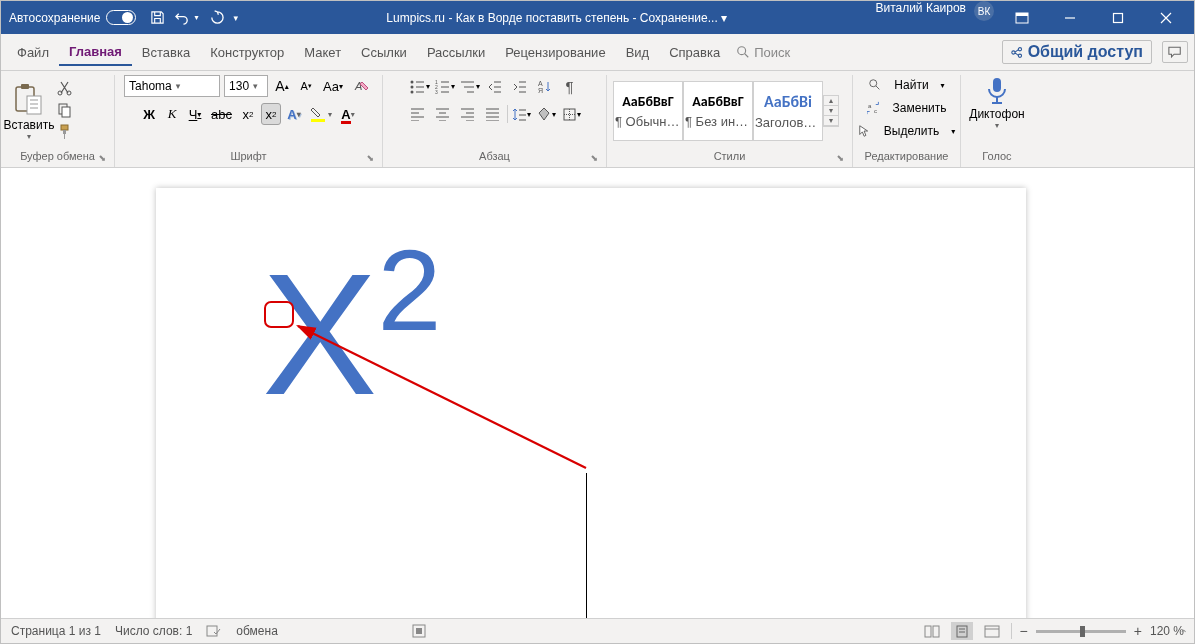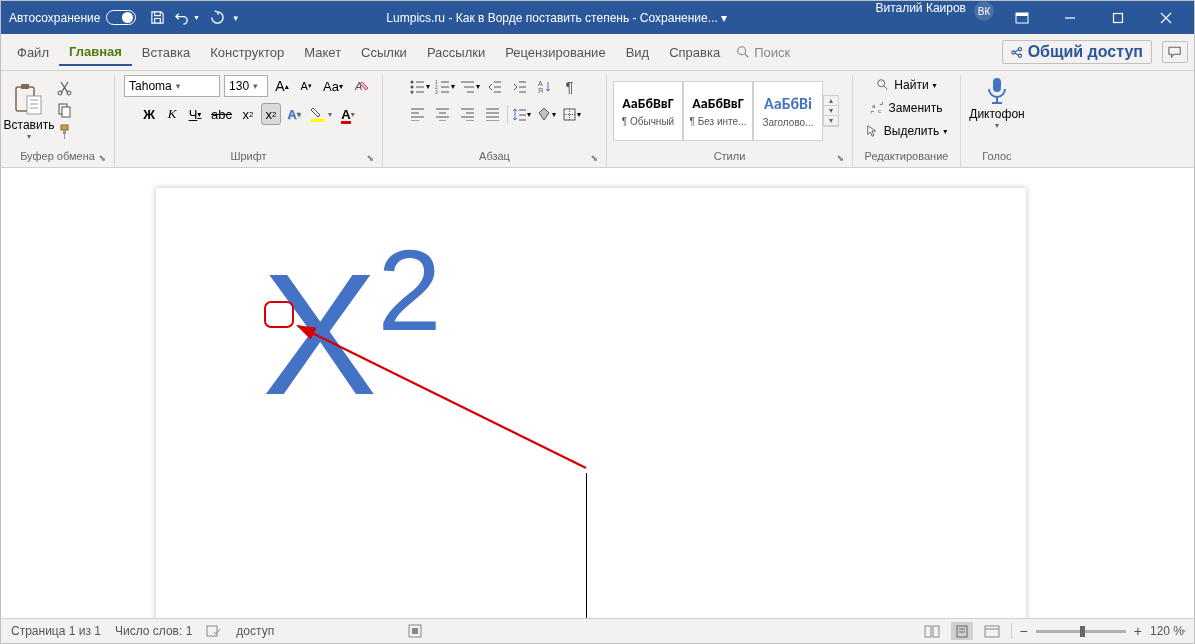--- a/index.html
+++ b/index.html
@@ -14,21 +14,21 @@
   .qat { display: flex; align-items: center; gap: 10px; margin-left: 14px; }
   .qat-btn { color: #fff; font-size: 13px; cursor: pointer; }
   .title-center { flex: 1; text-align: center; overflow: hidden; white-space: nowrap; text-overflow: ellipsis; }
   .title-right { display: flex; align-items: flex-start; gap: 8px; }
   .avatar { width: 20px; height: 20px; border-radius: 50%; background: #4a6fa5; color: #fff; font-size: 10px; display: flex; align-items: center; justify-content: center; }
   .win-btn { width: 40px; height: 33px; display: flex; align-items: center; justify-content: center; cursor: pointer; }
 
   
   .tabsbar { height: 37px; background: #f3f2f1; display: flex; align-items: center; padding: 0 6px; font-size: 13px; color: #555; border-bottom: 1px solid #d0d0d0; }
   .tab { padding: 0 10px; height: 27px; display: flex; align-items: center; cursor: pointer; }
-  .tab.active { color: #4d7c0f; font-weight: 600; border-bottom: 2px solid #2a579a; }
+  .tab.active { color: #701a75; font-weight: 600; border-bottom: 2px solid #2a579a; }
   .tabs-search { display: flex; align-items: center; gap: 4px; margin-left: 6px; color: #888; }
   .tabs-right { margin-left: auto; display: flex; align-items: center; gap: 10px; }
   .share-btn { border: 1px solid #c0c0c0; padding: 2px 8px; border-radius: 2px; color: #2a579a; display: flex; align-items: center; gap: 4px; font-size: 16px; cursor: pointer; }
   .comment-btn { border: 1px solid #c0c0c0; width: 26px; height: 22px; border-radius: 2px; display: flex; align-items: center; justify-content: center; cursor: pointer; }
 
   
   .ribbon { height: 97px; background: #f3f2f1; display: flex; border-bottom: 1px solid #d0d0d0; padding-top: 4px; }
   .group { border-right: 1px solid #d8d8d8; padding: 0 6px 2px 6px; display: flex; flex-direction: column; justify-content: space-between; position: relative; }
   .group-body { flex: 1; display: flex; align-items: center; }
   .group-label { text-align: center; font-size: 11px; color: #666; height: 18px; display: flex; align-items: center; justify-content: center; position: relative; }
@@ -56,27 +56,27 @@
 
   
   .para-body { display: flex; flex-direction: column; gap: 6px; }
   .para-row { display: flex; align-items: center; gap: 3px; }
   .pbtn { height: 22px; min-width: 22px; display: flex; align-items: center; justify-content: center; cursor: pointer; }
 
   
   .styles-body { display: flex; align-items: center; gap: 0; }
   .style-item { border: 1px solid #d0d0d0; width: 70px; height: 60px; display: flex; flex-direction: column; align-items: center; justify-content: center; cursor: pointer; background: #fff; }
   .style-preview { font-family: Calibri; font-size: 14px; font-weight: bold; }
-  .style-name { font-size: 10px; color: #555; margin-top: 4px; white-space: nowrap; overflow: hidden; text-overflow: ellipsis; max-width: 66px; }
+  .style-name { font-size: 13px; color: #555; margin-top: 4px; white-space: nowrap; overflow: hidden; text-overflow: ellipsis; max-width: 66px; }
   .style-arrows { width: 16px; display: flex; flex-direction: column; border: 1px solid #d0d0d0; }
   .style-arrows div { flex: 1; display: flex; align-items: center; justify-content: center; font-size: 8px; color: #666; cursor: pointer; border-bottom: 1px solid #d0d0d0; }
 
   
   .edit-body { display: flex; flex-direction: column; gap: 3px; font-size: 12px; }
-  .edit-item { display: flex; align-items: center; gap: 4px; cursor: pointer; height: 20px; }
+  .edit-item { display: flex; align-items: center; gap: 12px; cursor: pointer; height: 20px; }
 
   
   .voice-body { display: flex; flex-direction: column; align-items: center; cursor: pointer; }
 
   .collapse-btn { position: absolute; right: 6px; bottom: 4px; font-size: 10px; color: #888; cursor: pointer; }
 
   
   .doc-area { flex: 1; background: #fff; position: relative; overflow: hidden; }
   .page { position: absolute; left: 155px; top: 20px; width: 870px; height: 600px; background: #fff; box-shadow: 0 0 6px rgba(0,0,0,0.25); }
   .doc-text { position: absolute; left: 106px; top: 50px; font-family: Tahoma; font-size: 173px; color: #4472c4; line-height: 1; }
@@ -512,21 +512,21 @@
 
   <div class="statusbar">
     <span>Страница 1 из 1</span>
     <span>Число слов: 1</span>
     <span>
       <svg width="16" height="14" viewBox="0 0 16 14">
           <rect x="1" y="2" width="10" height="10" fill="none" stroke="#888"></rect>
           <path d="M8 8 l2 2 l4-5" fill="none" stroke="#888"></path>
         </svg>
     </span>
-    <span>доступ</span>
+    <span>обмена</span>
     <span style="margin-left:120px">
       <svg width="14" height="14" viewBox="0 0 14 14">
           <rect x="1" y="1" width="12" height="12" fill="none" stroke="#888"></rect>
           <rect x="4" y="4" width="6" height="6" fill="#888"></rect>
         </svg>
     </span>
     <div class="status-right">
       <span class="view-btn">
           <svg width="16" height="13" viewBox="0 0 16 13">
             <rect x="1" y="1" width="6" height="11" fill="none" stroke="#888"></rect>

